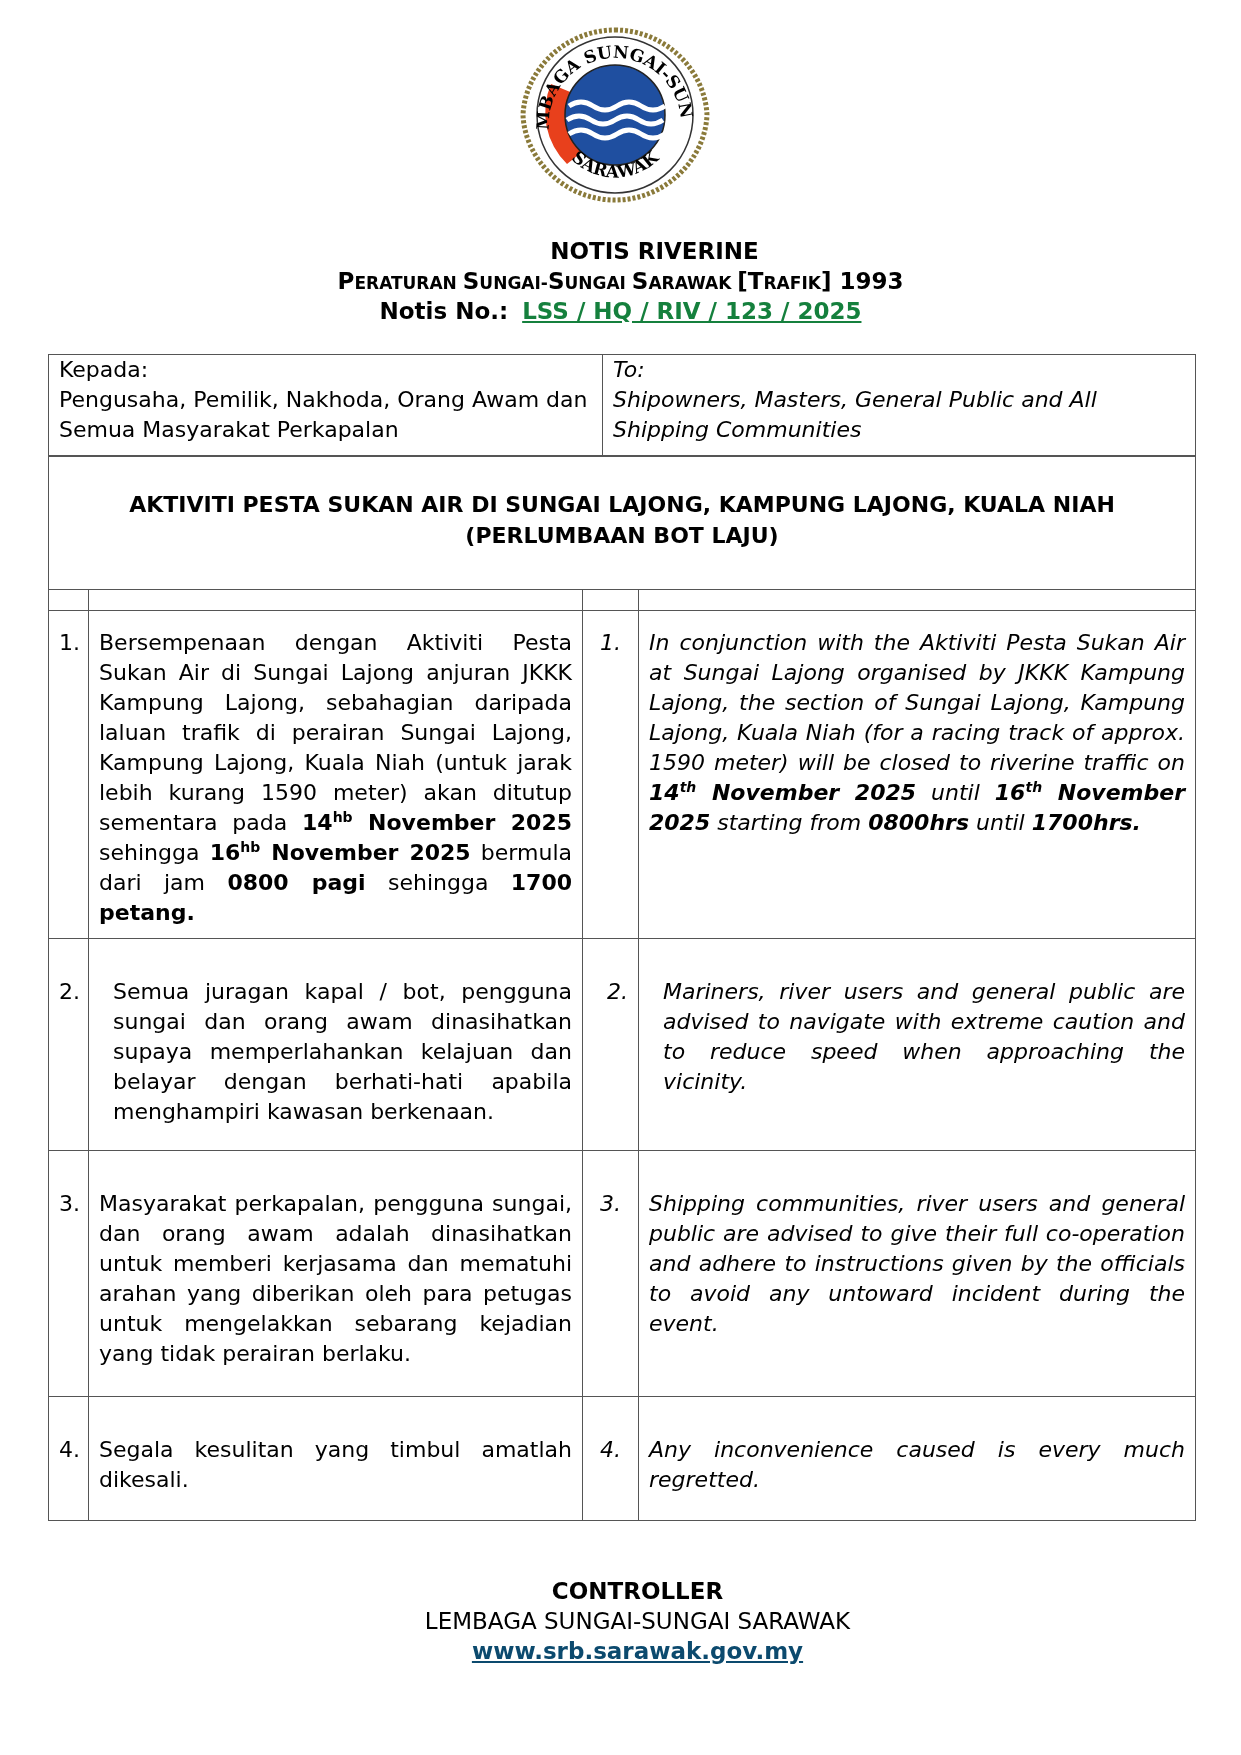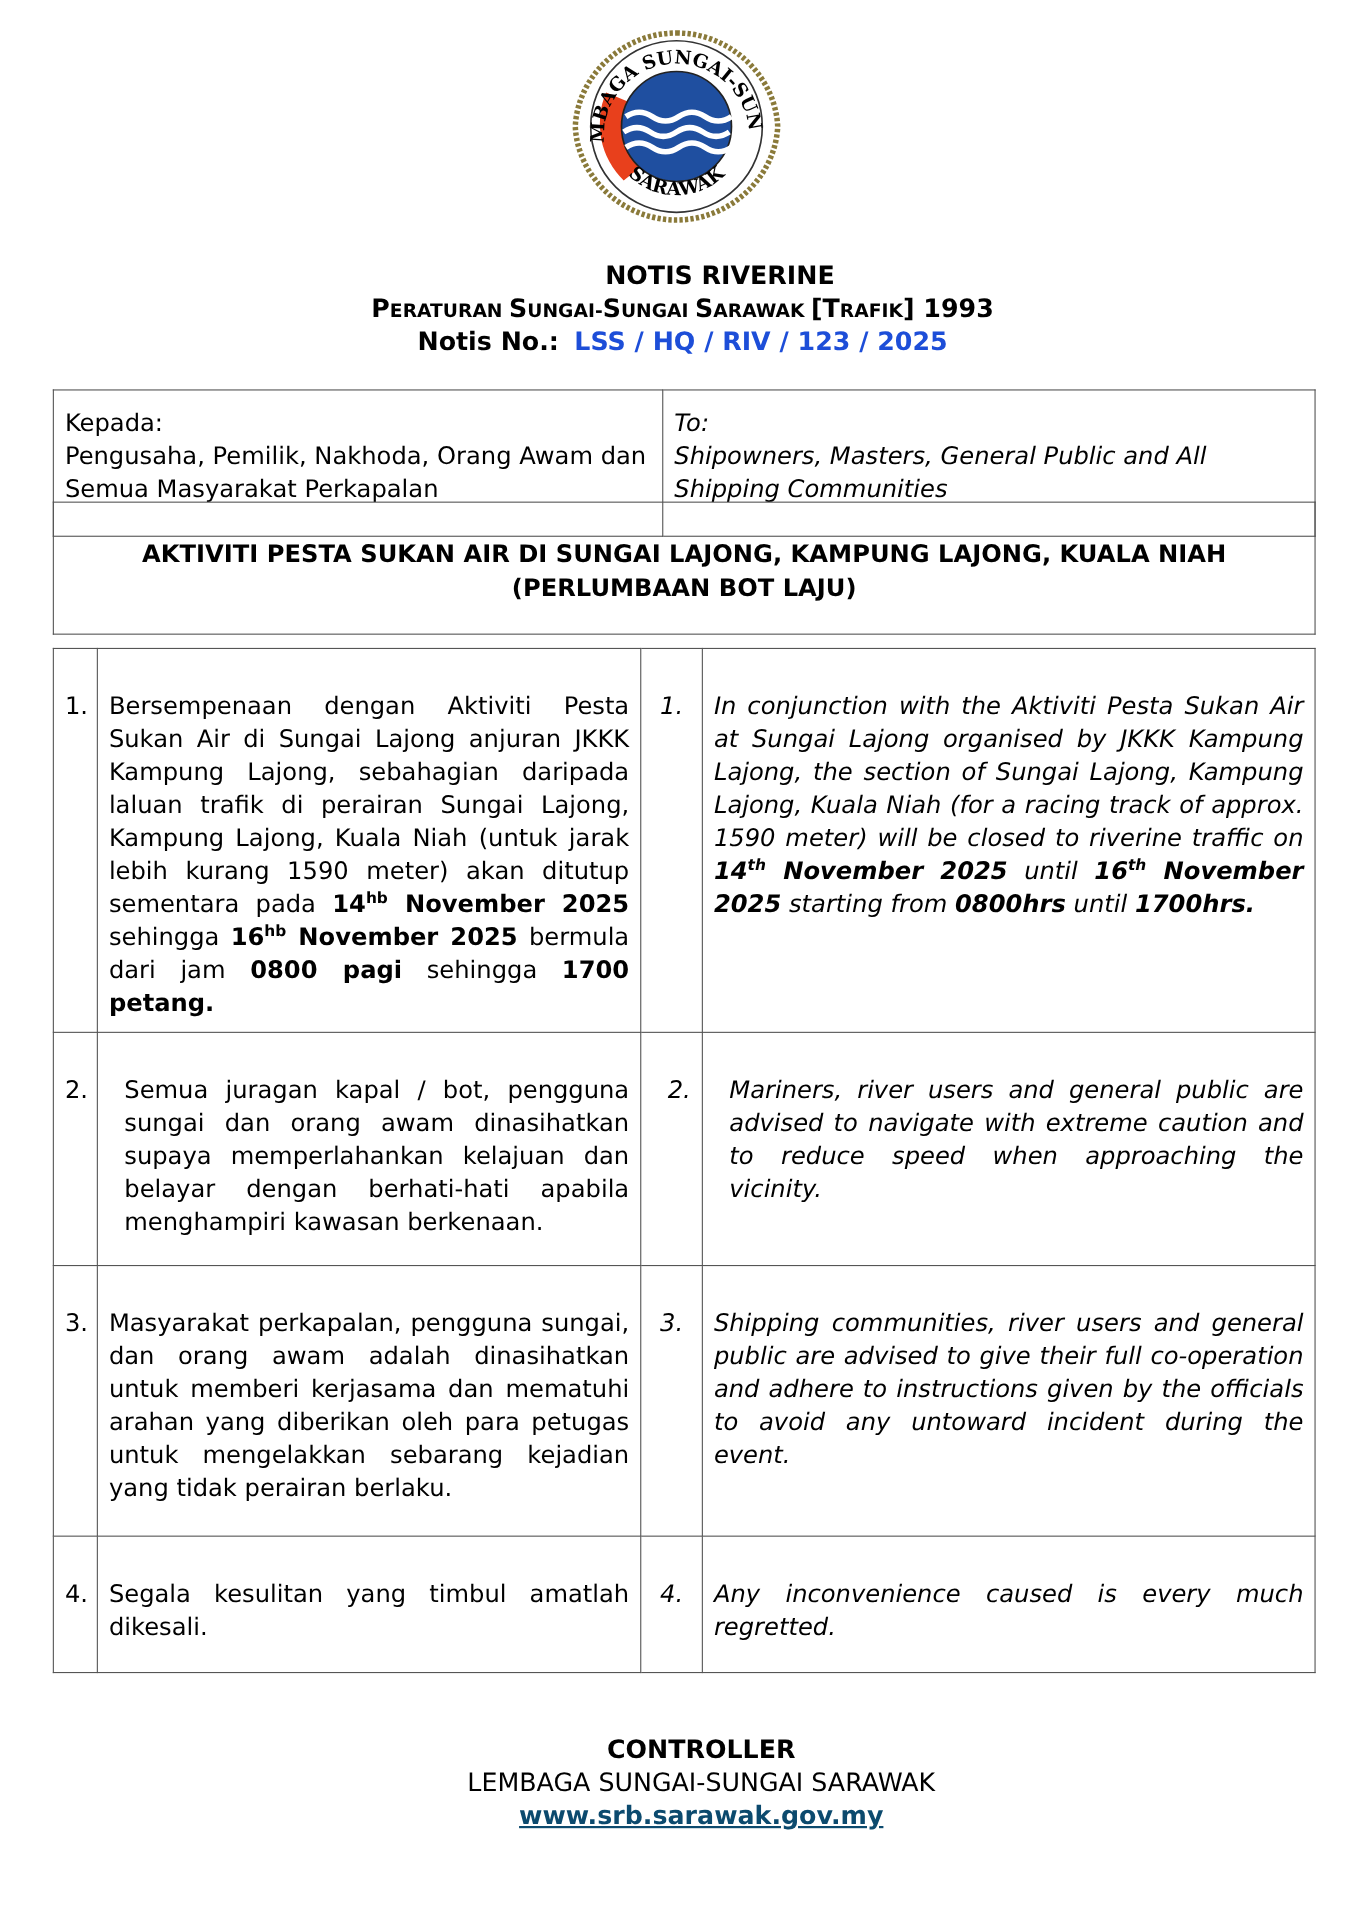--- a/index.html
+++ b/index.html
@@ -3,28 +3,28 @@
   <meta charset="utf-8">
   <style>
     html, body { margin: 0; padding: 0; background: #ffffff; }
     body { width: 1241px; height: 1755px; position: relative; font-family: "DejaVu Sans", sans-serif; color: #000; }
     .logo { position: absolute; left: 515px; top: 24px; width: 200px; height: 182px; }
     .hdr { position: absolute; left: 0; width: 1241px; text-align: center; font-weight: bold; }
     .hdr1 { top: 238px; font-size: 23px; padding-left: 34px; }
     .hdr2 { top: 268px; font-size: 23px; }
     .hdr2 .sc { font-size: 17px; }
     .hdr3 { top: 298px; font-size: 23px; }
-    .notice-no { color: #1d4ed8; margin-left: 6px; }
+    .notice-no { color: #15803d; margin-left: 6px; text-decoration: underline; }
     table { border-collapse: collapse; position: absolute; left: 48px; width: 1148px; }
     td { border: 1.5px solid #555; vertical-align: top; font-size: 22px; line-height: 30px; }
     .to-table { top: 354px; }
-    .to-table td { height: 100px; padding: 16px 10px; }
+    .to-table td { height: 100px; padding: 0 10px; }
     .to-table .it { font-style: italic; }
     .title-table { top: 456px; }
-    .title-table td { height: 120px; text-align: center; font-weight: bold; font-size: 22px; line-height: 31px; padding-top: 32px; box-sizing: border-box; }
+    .title-table td { height: 154px; text-align: center; font-weight: bold; font-size: 22px; line-height: 31px; padding-top: 32px; box-sizing: border-box; }
     .body-table { top: 589px; }
     .body-table td { padding: 38px 10px 10px 10px; }
     .num { width: 26px; text-align: center; padding-left: 10px !important; padding-right: 8px !important; }
     .ms { width: 494px; text-align: justify; }
     .num-en { width: 26px; text-align: center; font-style: italic; }
     .en { text-align: justify; font-style: italic; }
     .r1 td { height: 334px; box-sizing: border-box; }
     .r2 td { height: 212px; box-sizing: border-box; padding-left: 24px; }
     .r3 td { height: 246px; box-sizing: border-box; }
     .r4 td { height: 124px; box-sizing: border-box; }

